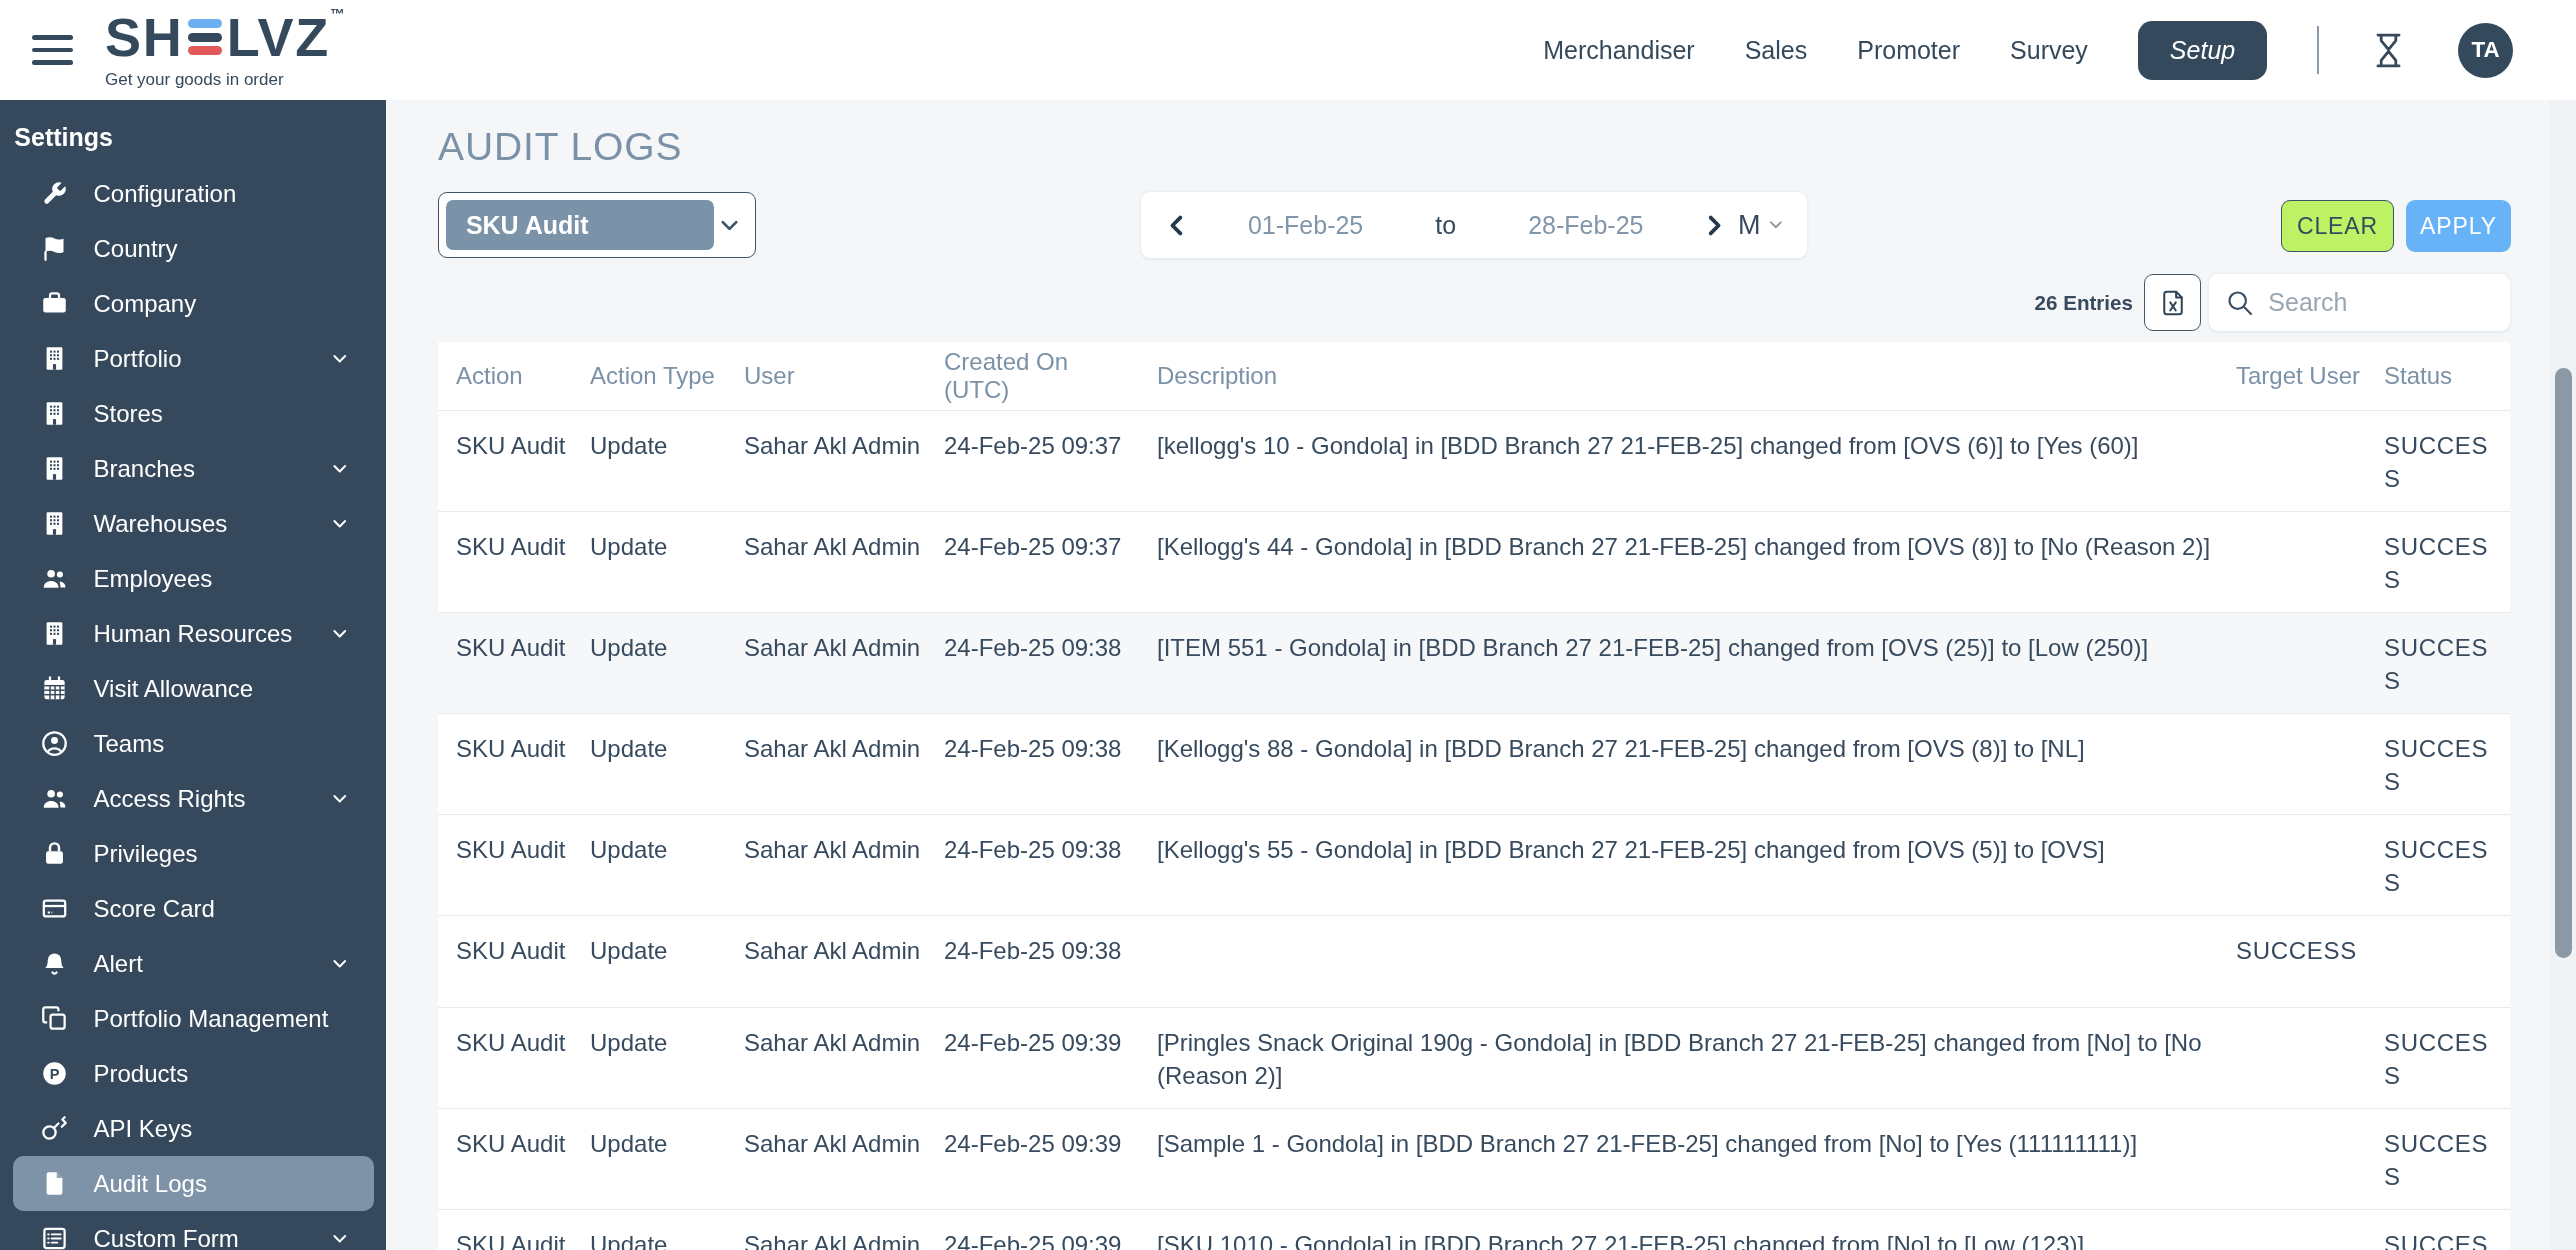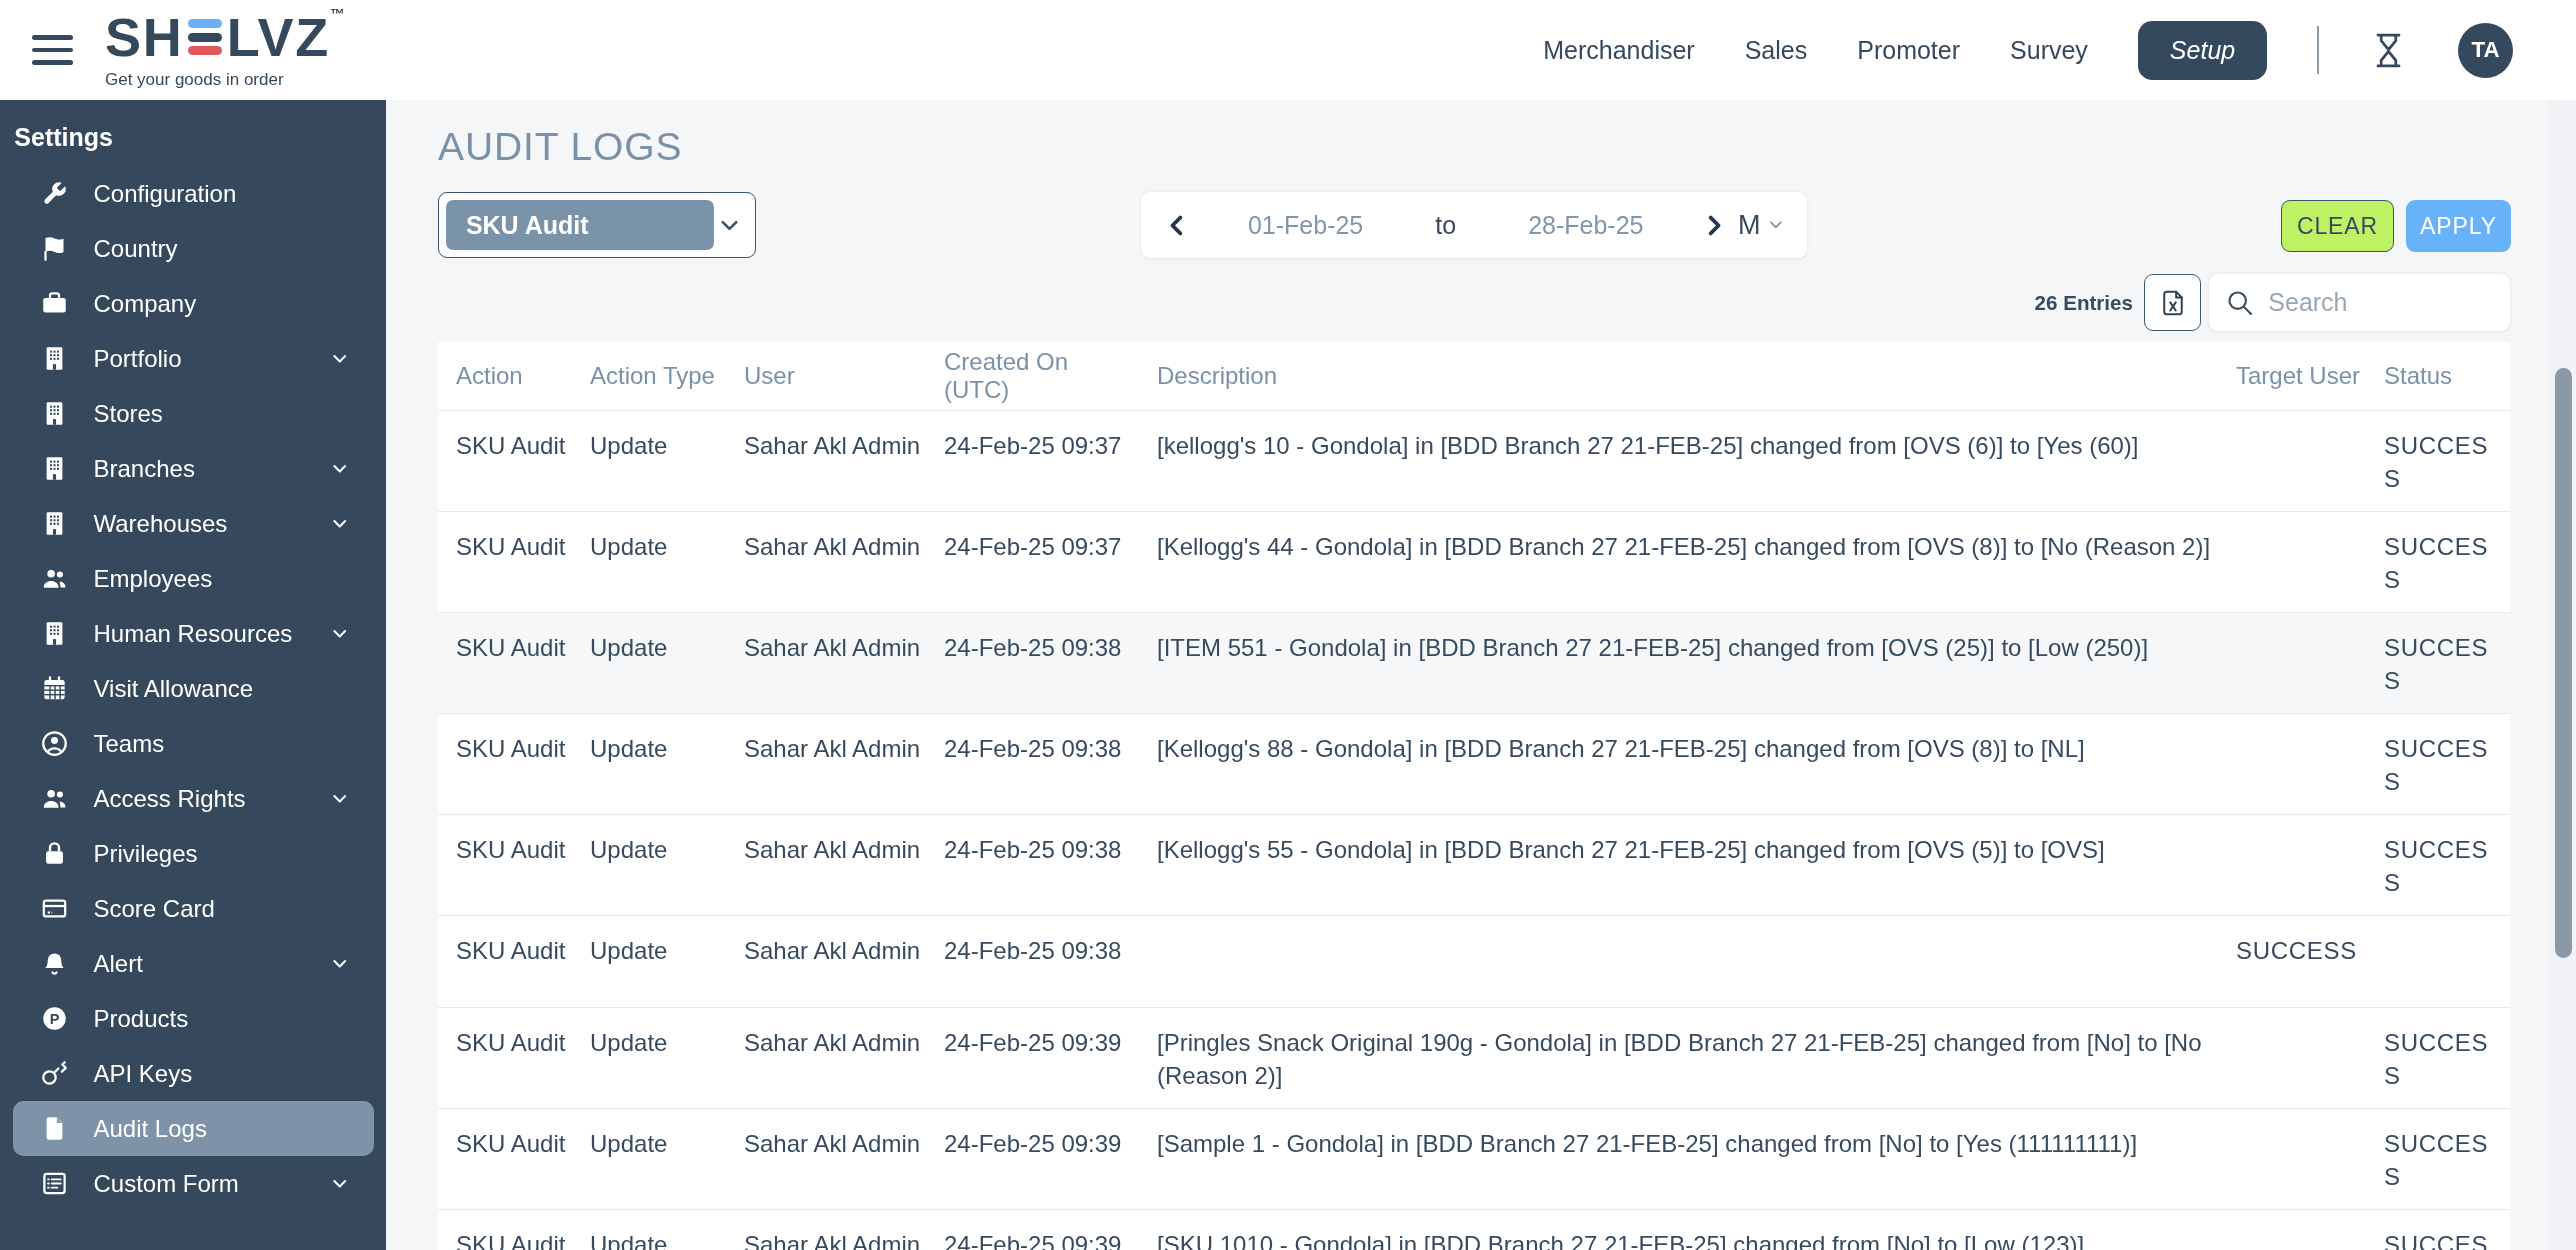--- a/index.html
+++ b/index.html
@@ -380,20 +380,30 @@
     <span class="side-label">Alert</span>
     <span class="side-chevron">
       <svg viewBox="0 0 24 24" fill="none" stroke="currentColor" stroke-width="2.2" stroke-linecap="round" stroke-linejoin="round">
             <polyline points="6 9 12 15 18 9"></polyline>
           </svg>
     </span>
   </div>
       <div class="side-item">
     <span class="side-icon">
           <svg viewBox="0 0 24 24">
+            <rect x="8.5" y="8.5" width="12.5" height="12.5" rx="2" fill="none" stroke="currentColor" stroke-width="2"></rect>
+            <path d="M5.5 15.5H4a2 2 0 0 1-2-2V4a2 2 0 0 1 2-2h9.5a2 2 0 0 1 2 2v1.5" fill="none" stroke="currentColor" stroke-width="2"></path>
+          </svg>
+        </span>
+    <span class="side-label">Portfolio Management</span>
+
+  </div>
+      <div class="side-item">
+    <span class="side-icon">
+          <svg viewBox="0 0 24 24">
             <circle cx="12" cy="12" r="10" fill="currentColor"></circle>
             <text x="12" y="16.6" text-anchor="middle" font-size="13" font-weight="bold" fill="#36495c" font-family="Liberation Sans, sans-serif">P</text>
           </svg>
         </span>
     <span class="side-label">Products</span>
 
   </div>
       <div class="side-item">
     <span class="side-icon">
           <svg viewBox="0 0 24 24">

